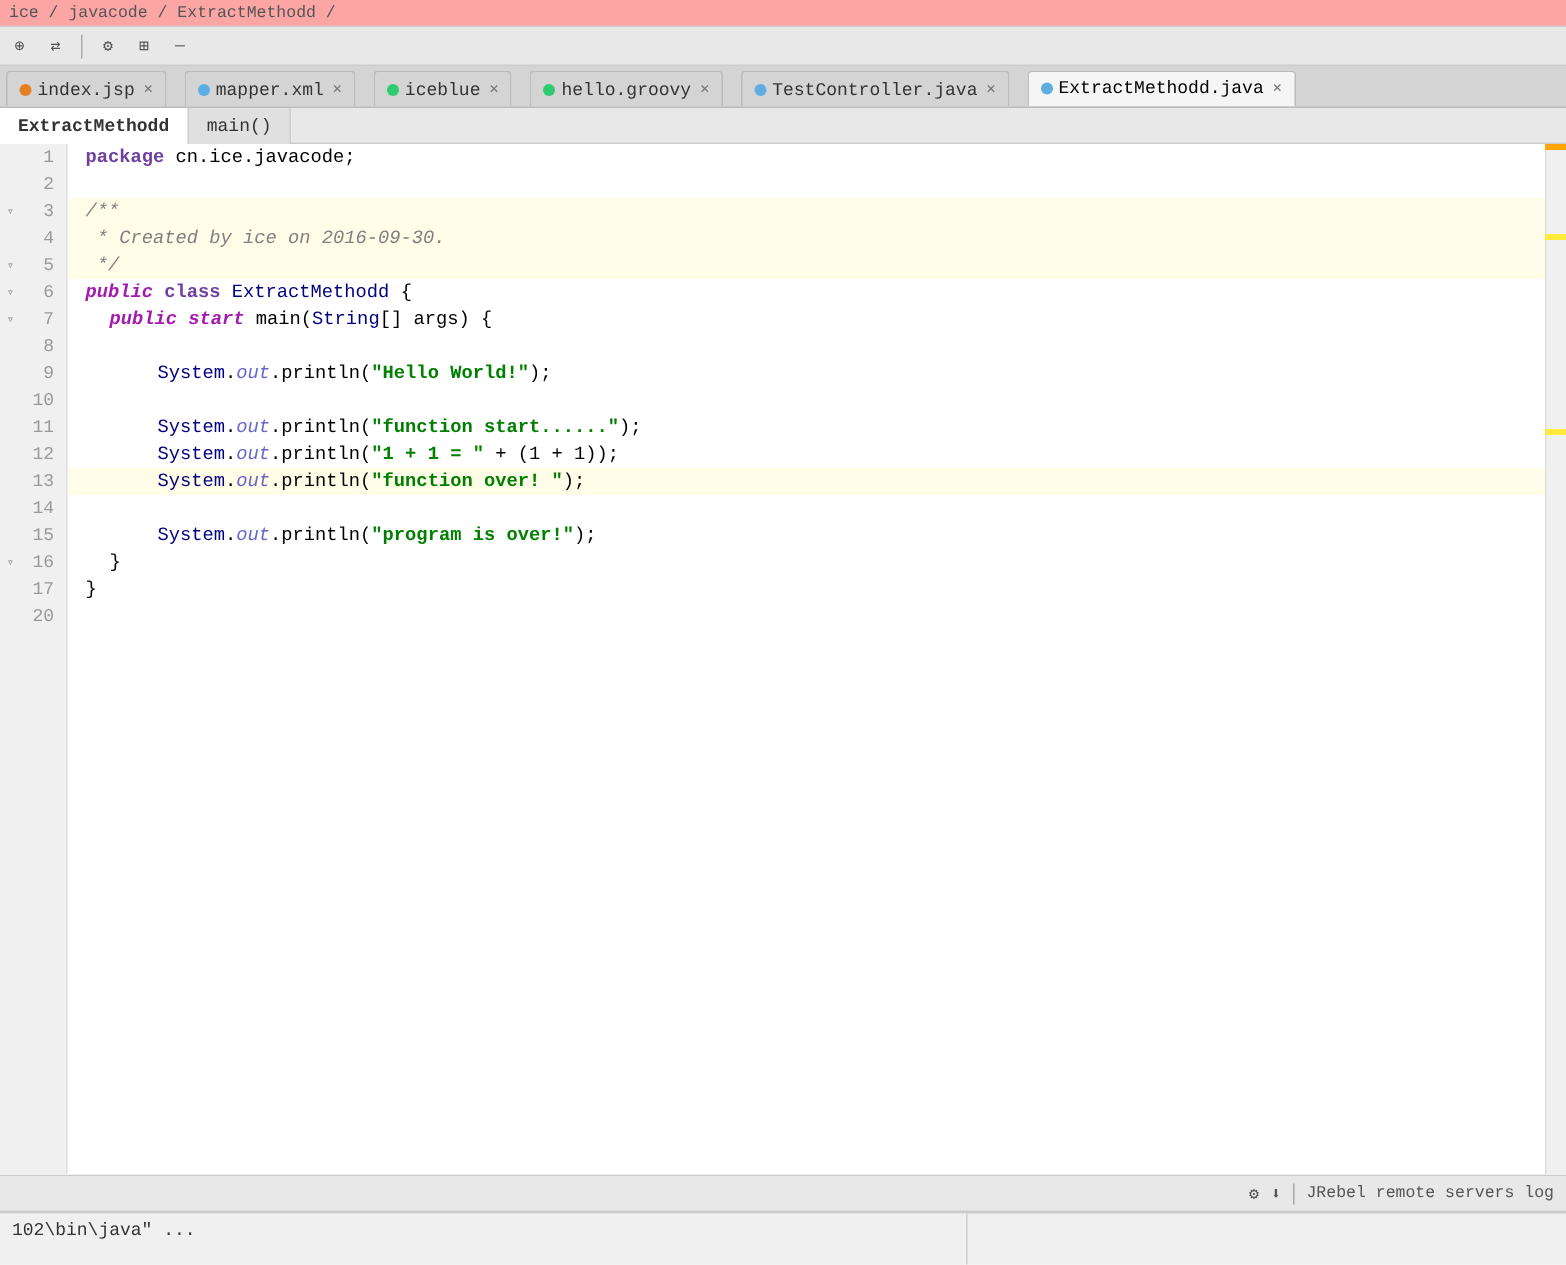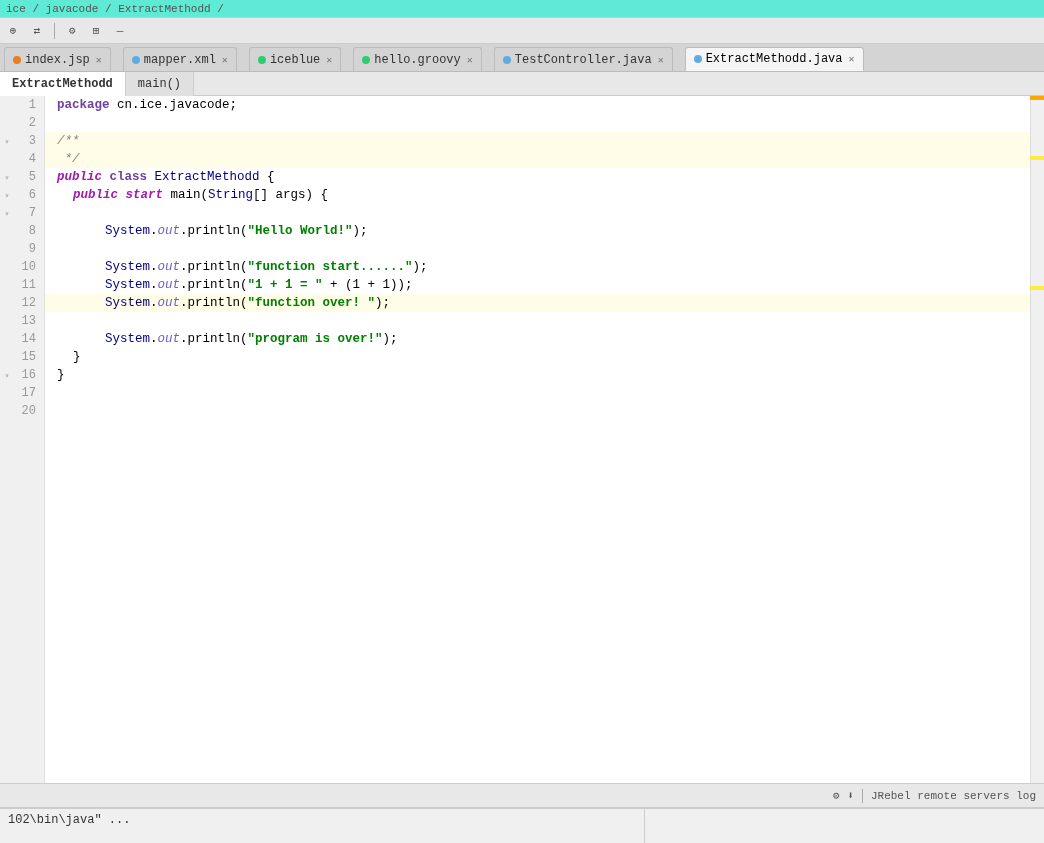--- a/index.html
+++ b/index.html
@@ -8,21 +8,21 @@
       font-size: 13px;
       background: #f0f0f0;
       width: 1044px;
       height: 843px;
       overflow: hidden;
     }
 
     
     .breadcrumb-bar {
       height: 18px;
-      background: #5eead4;
+      background: #fca5a5;
       border-bottom: 1px solid #ccc;
       display: flex;
       align-items: center;
       padding: 0 6px;
       font-size: 11px;
       color: #555;
     }
 
     
     .toolbar-row {
@@ -387,20 +387,23 @@
       <div class="code-line">
         <span class="kw">package</span>&nbsp;<span>cn.ice.javacode;</span>
       </div>
 
       <div class="code-line">&nbsp;</div>
 
       <div class="code-line highlighted">
         <span class="cm">/**</span>
       </div>
 
+      <div class="code-line highlighted">
+        <span class="italic-cm"> * Created by ice on 2016-09-30.</span>
+      </div>
 
       <div class="code-line highlighted">
         <span class="cm"> */</span>
       </div>
 
       <div class="code-line">
         <span class="kw2">public</span>&nbsp;<span class="kw">class</span>&nbsp;<span class="cls">ExtractMethodd</span>&nbsp;<span>{</span>
       </div>
 
       <div class="code-line">

